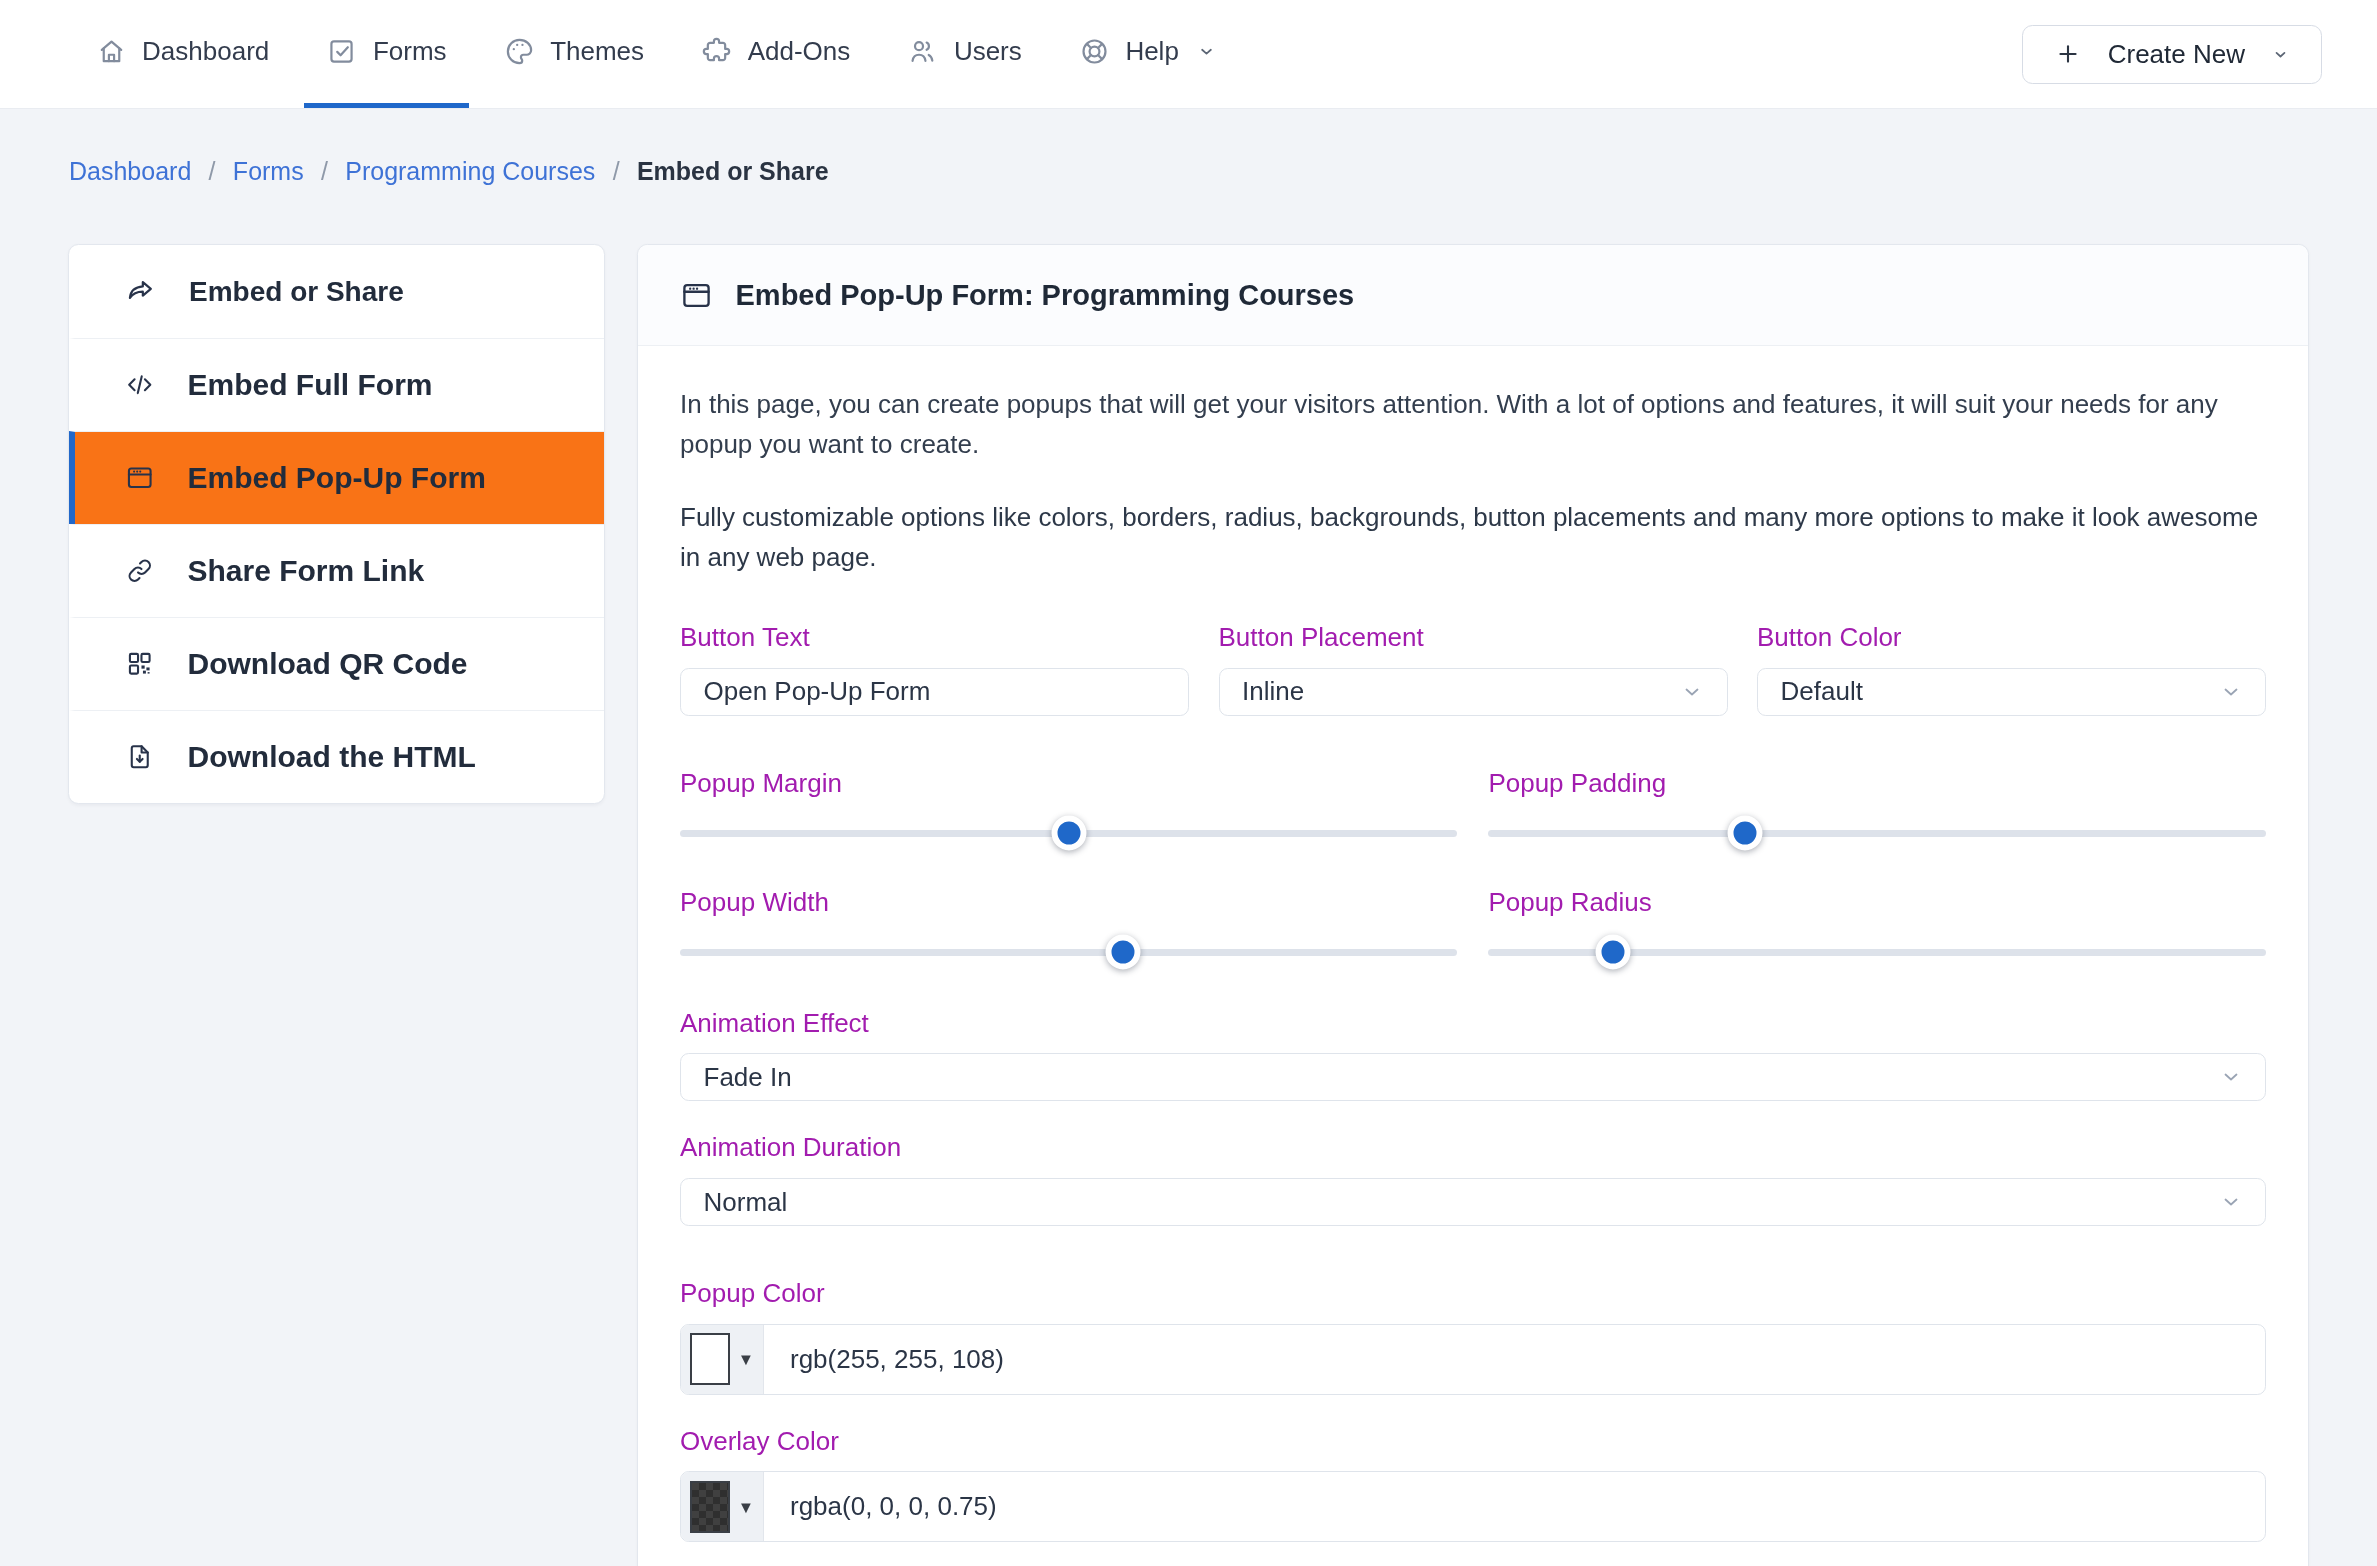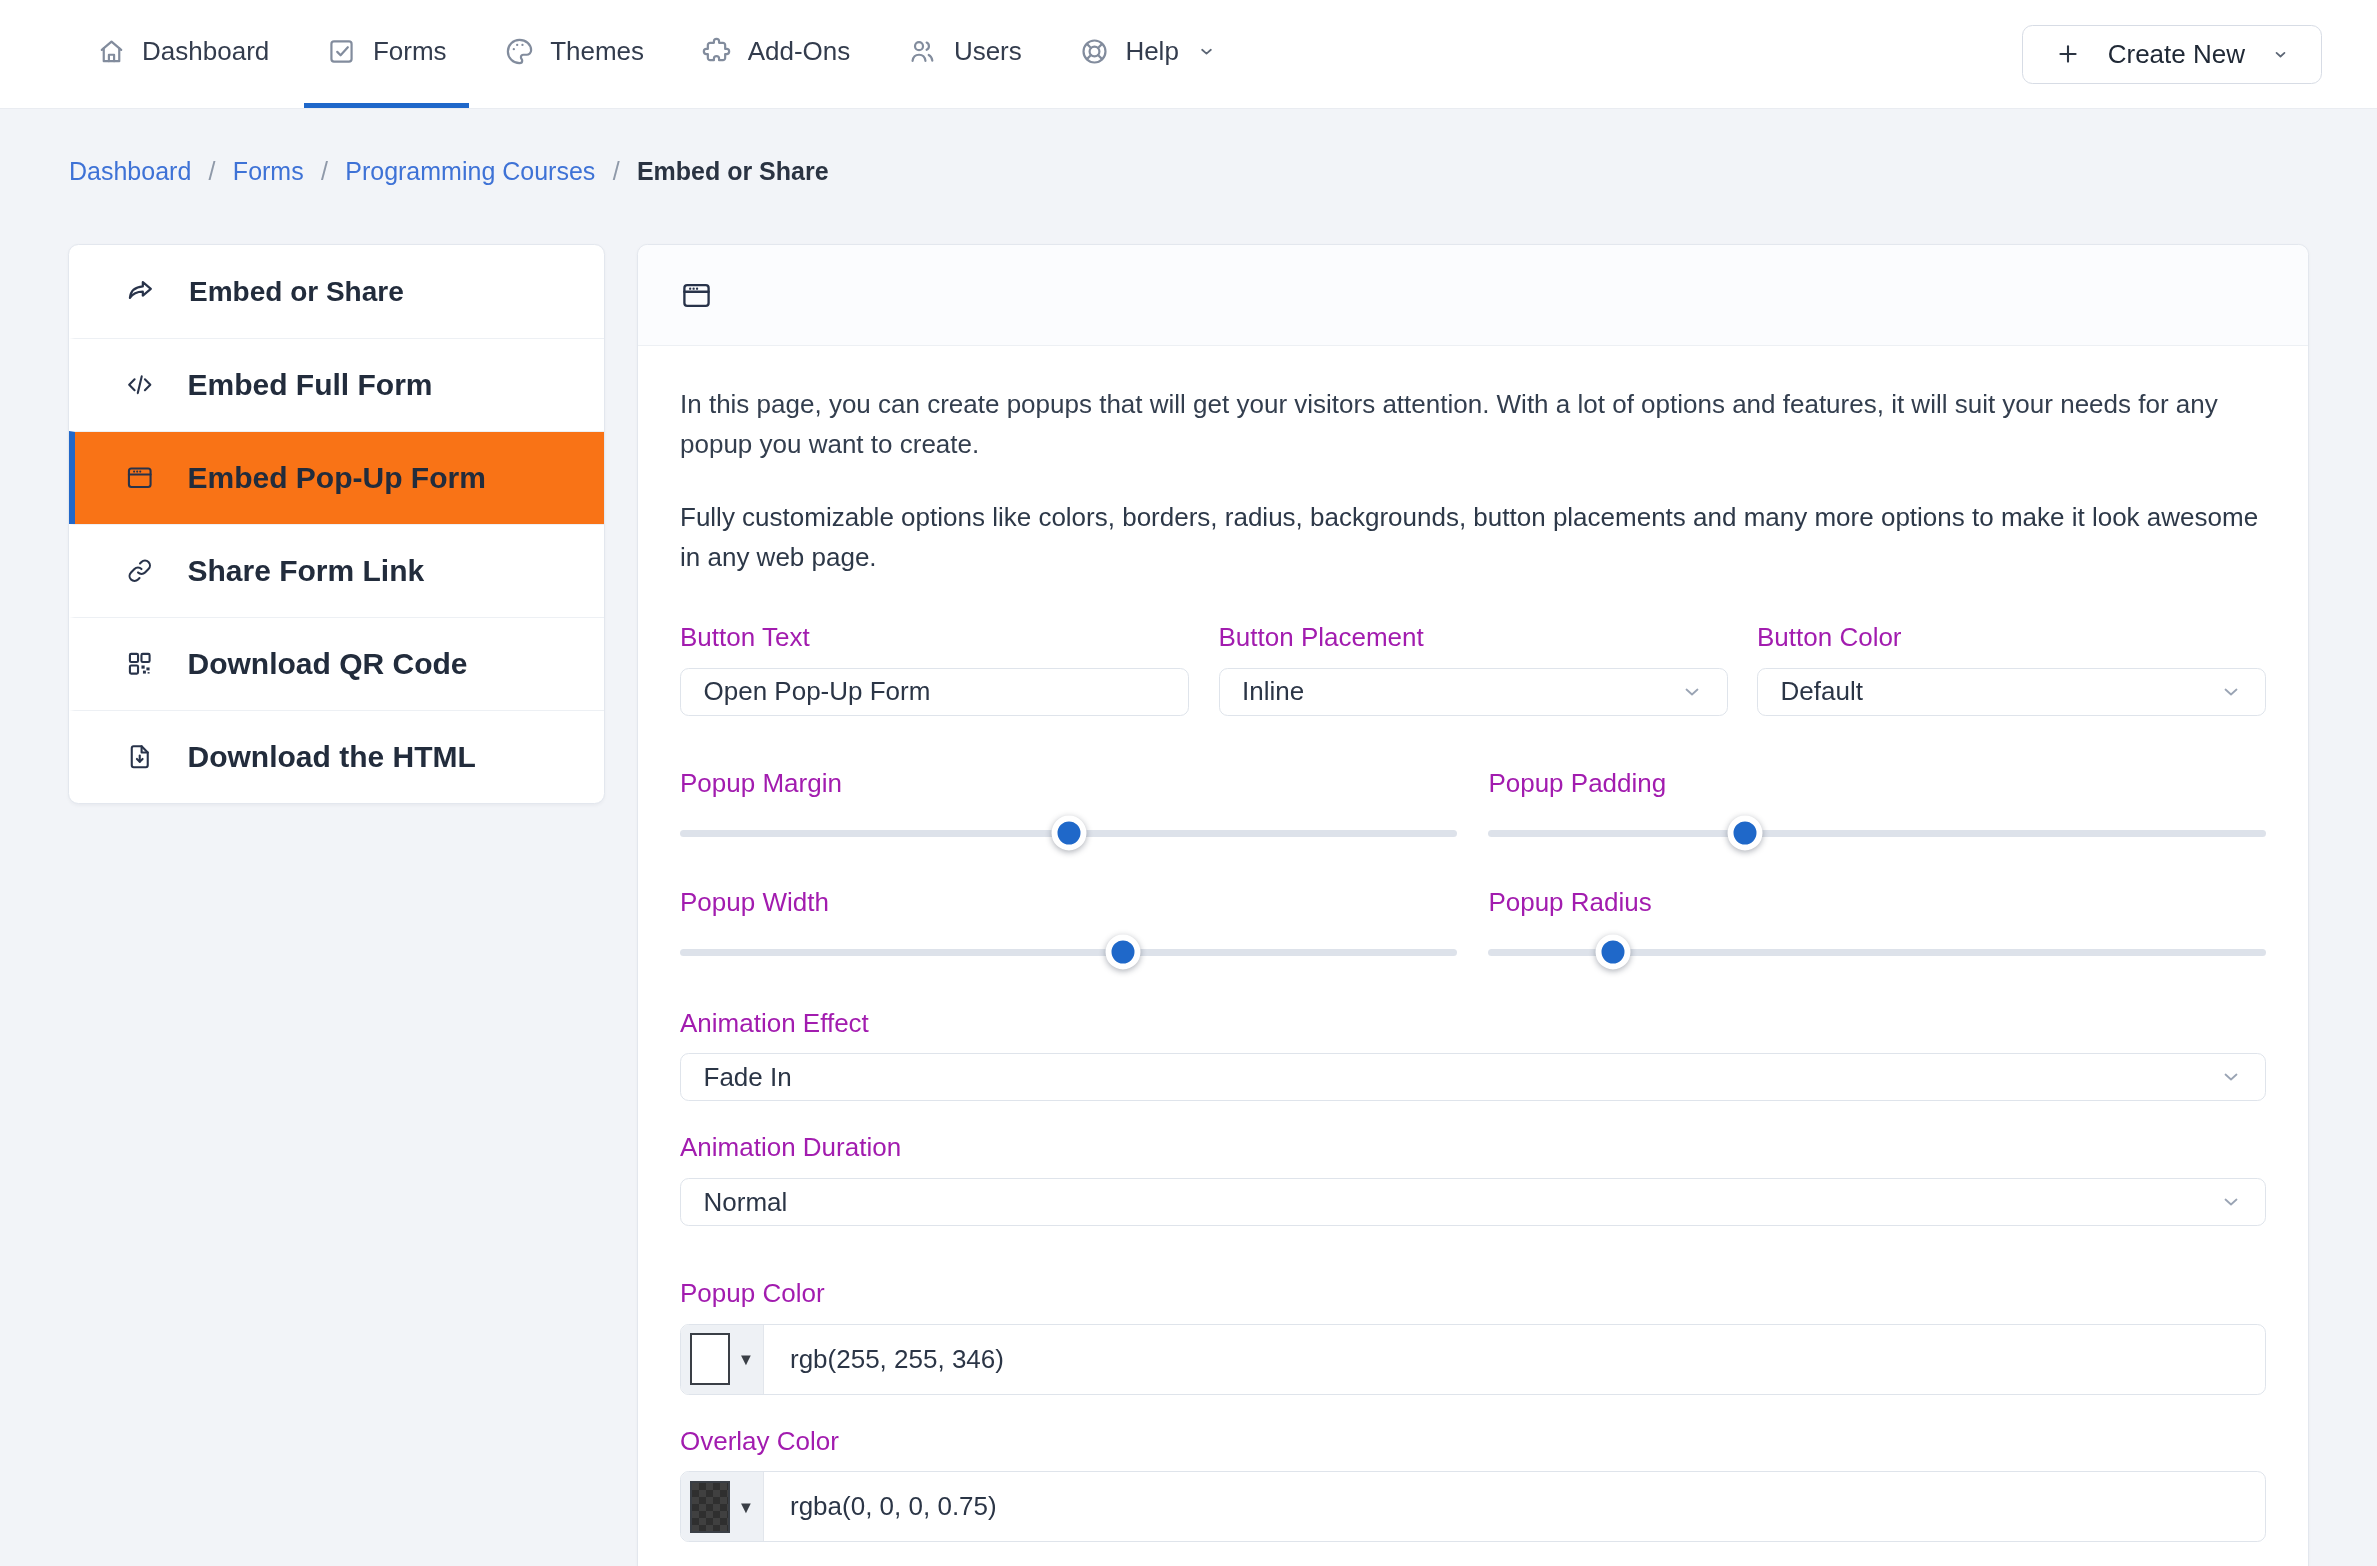--- a/index.html
+++ b/index.html
@@ -326,20 +326,21 @@
     <div class="panel-header">
       <span class="picon">
         <svg width="33" height="33" viewBox="0 0 24 24" fill="none" stroke="currentColor" stroke-width="1.7" stroke-linecap="round" stroke-linejoin="round">
             <rect x="3.2" y="4.5" width="17.6" height="15" rx="2"></rect>
             <path d="M3.2 9.3h17.6"></path>
             <circle cx="7.4" cy="7" r=".85" fill="currentColor" stroke="none"></circle>
             <circle cx="9.9" cy="7" r=".85" fill="currentColor" stroke="none"></circle>
             <circle cx="12.4" cy="7" r=".85" fill="currentColor" stroke="none"></circle>
           </svg>
       </span>
+      <h1 class="panel-title" style="margin:0;">Embed Pop-Up Form: Programming Courses</h1>
     </div>
 
     <div class="panel-body">
       <p class="para">In this page, you can create popups that will get your visitors attention. With a lot of options and features, it will suit your needs for any popup you want to create.</p>
       <p class="para bold">Fully customizable options like colors, borders, radius, backgrounds, button placements and many more options to make it look awesome in any web page.</p>
 
       <div class="row3">
         <div class="field">
           <div class="field-label">Button Text</div>
           <input class="text-input" type="text" value="Open Pop-Up Form" style="">
@@ -423,21 +424,21 @@
       <div class="row2 color-row">
         <div class="field">
           <div class="field-label">Popup Color</div>
           <div class="color-input">
             <div class="swatch-ctl">
               <div class="swatch">
                 <div class="swatch-fill" style="background: rgb(255, 255, 255);"></div>
               </div>
               <span class="swatch-arrow">▼</span>
             </div>
-            <div class="color-value">rgb(255, 255, 346)</div>
+            <div class="color-value">rgb(255, 255, 108)</div>
           </div>
         </div>
         <div class="field">
           <div class="field-label">Overlay Color</div>
           <div class="color-input">
             <div class="swatch-ctl">
               <div class="swatch">
                 <div class="swatch-fill" style="background: rgba(0, 0, 0, 0.75);"></div>
               </div>
               <span class="swatch-arrow">▼</span>

